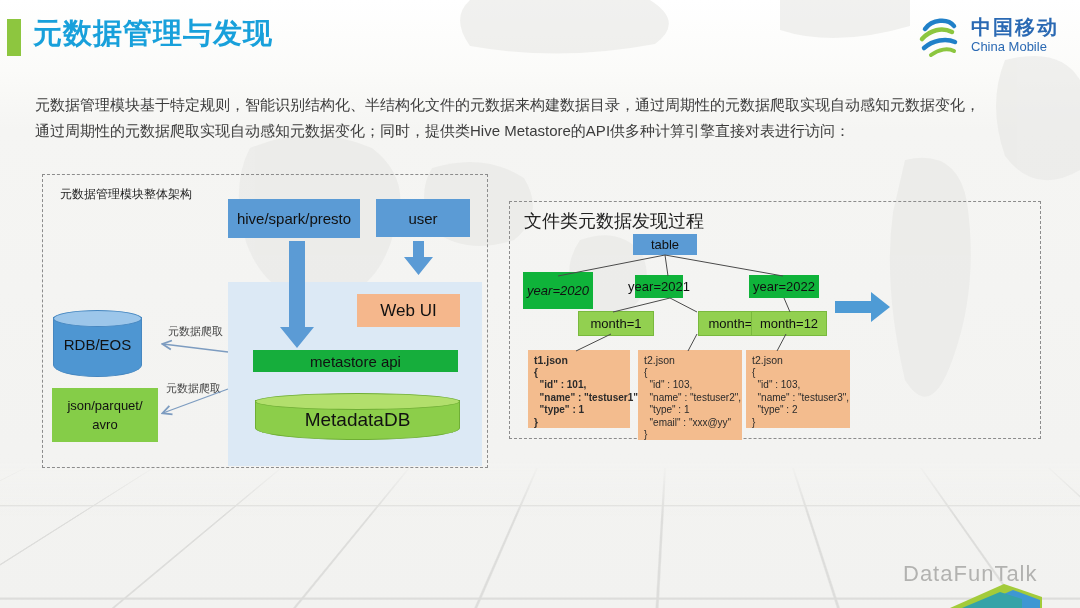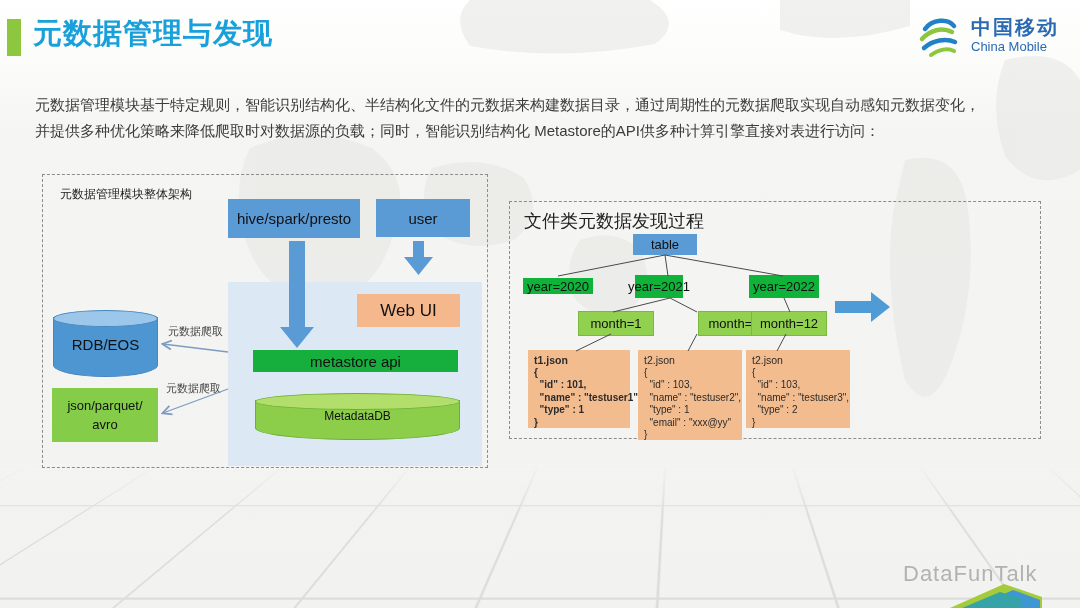--- a/index.html
+++ b/index.html
@@ -97,57 +97,57 @@
         <path d="M9 36 C18 28 31 26 40 30" stroke="#2080c8" stroke-width="4.5"></path>
         <path d="M16 43 C24 37 33 36 39 39" stroke="#8cc63f" stroke-width="4"></path>
       </g>
     </svg>
     <div class="logo-cn">中国移动</div>
     <div class="logo-en">China Mobile</div>
   </div>
 
   <div class="abs intro">
     <div>元数据管理模块基于特定规则，智能识别结构化、半结构化文件的元数据来构建数据目录，通过周期性的元数据爬取实现自动感知元数据变化，</div>
-    <div>并提供多种优化策略来降低爬取时对数据源的负载；同时，智能识别结构化 Metastore的API供多种计算引擎直接对表进行访问：</div>
+    <div>通过周期性的元数据爬取实现自动感知元数据变化；同时，提供类Hive Metastore的API供多种计算引擎直接对表进行访问：</div>
   </div>
 
   <div class="abs panel panel-arch"></div>
   <div class="abs caption" style="left:60px;top:186px;">元数据管理模块整体架构</div>
 
   <div class="abs container-bg"></div>
 
   <div class="abs node blue-node" style="left:228px;top:199px;width:132px;height:39px;font-size:15px;">hive/spark/presto</div>
   <div class="abs node blue-node" style="left:376px;top:199px;width:94px;height:38px;font-size:15px;">user</div>
   <div class="abs node webui" style="left:357px;top:294px;width:103px;height:33px;">Web UI</div>
   <div class="abs node metastore" style="left:253px;top:350px;width:205px;height:22px;">metastore api</div>
 
   <div class="abs cyl cyl-green" style="left:255px;top:393px;width:205px;height:47px;">
     <div class="cyl-body"></div>
     <div class="cyl-top"></div>
-    <div class="cyl-label" style="top:16px;font-size:12px;">MetadataDB</div>
-  </div>
-
-  <div class="abs cyl cyl-blue" style="left:53px;top:310px;width:105px;height:67px;">
+    <div class="cyl-label" style="top:16px;font-size:19px;">MetadataDB</div>
+  </div>
+
+  <div class="abs cyl cyl-blue" style="left:53px;top:310px;width:89px;height:67px;">
     <div class="cyl-body"></div>
     <div class="cyl-top"></div>
     <div class="cyl-label" style="top:26px;font-size:15px;">RDB/EOS</div>
   </div>
 
   <div class="abs node files-node" style="left:52px;top:388px;width:106px;height:54px;white-space:pre;">json/parquet/
 avro</div>
 
   <div class="abs crawl-label" style="left:168px;top:324px;">元数据爬取</div>
   <div class="abs crawl-label" style="left:166px;top:381px;">元数据爬取</div>
 
   <div class="abs panel panel-disc"></div>
   <div class="abs caption" style="left:524px;top:209px;font-size:18px;">文件类元数据发现过程</div>
 
   <div class="abs tree-node blue-node" style="left:633px;top:234px;width:64px;height:21px;">table</div>
 
-  <div class="abs tree-node year-node" style="left:523px;top:278px;width:70px;height:16px;">year=2020</div>
+  <div class="abs tree-node year-node" style="left:523px;top:272px;width:70px;height:37px;font-style:italic;">year=2020</div>
   <div class="abs tree-node year-node" style="left:635px;top:275px;width:48px;height:23px;">year=2021</div>
   <div class="abs tree-node year-node" style="left:749px;top:275px;width:70px;height:23px;">year=2022</div>
 
   <div class="abs tree-node month-node" style="left:578px;top:311px;width:74px;height:23px;">month=1</div>
   <div class="abs tree-node month-node" style="left:664px;top:311px;width:70px;height:23px;margin-left:34px;">month=2</div>
   <div class="abs tree-node month-node" style="left:751px;top:311px;width:74px;height:23px;">month=12</div>
 
   <div class="abs file-card" style="left:528px;top:350px;width:90px;height:70px;font-weight:bold;">
     <div class="file-name">t1.json</div>
     <div class="file-body">{

